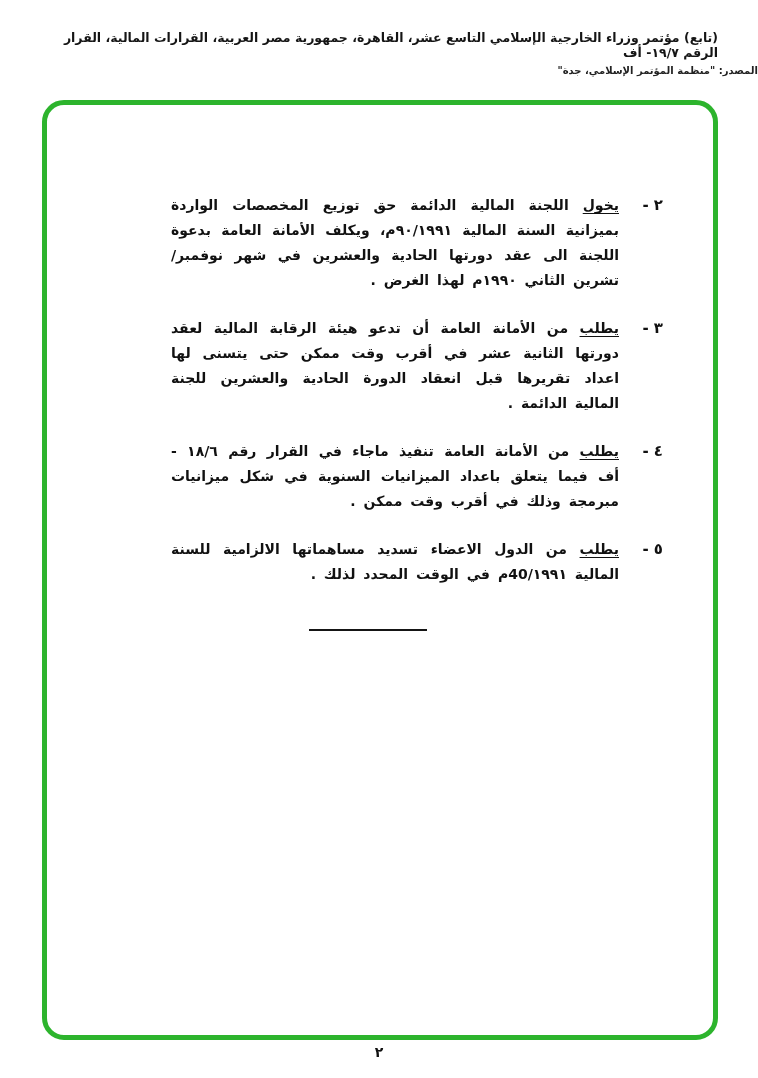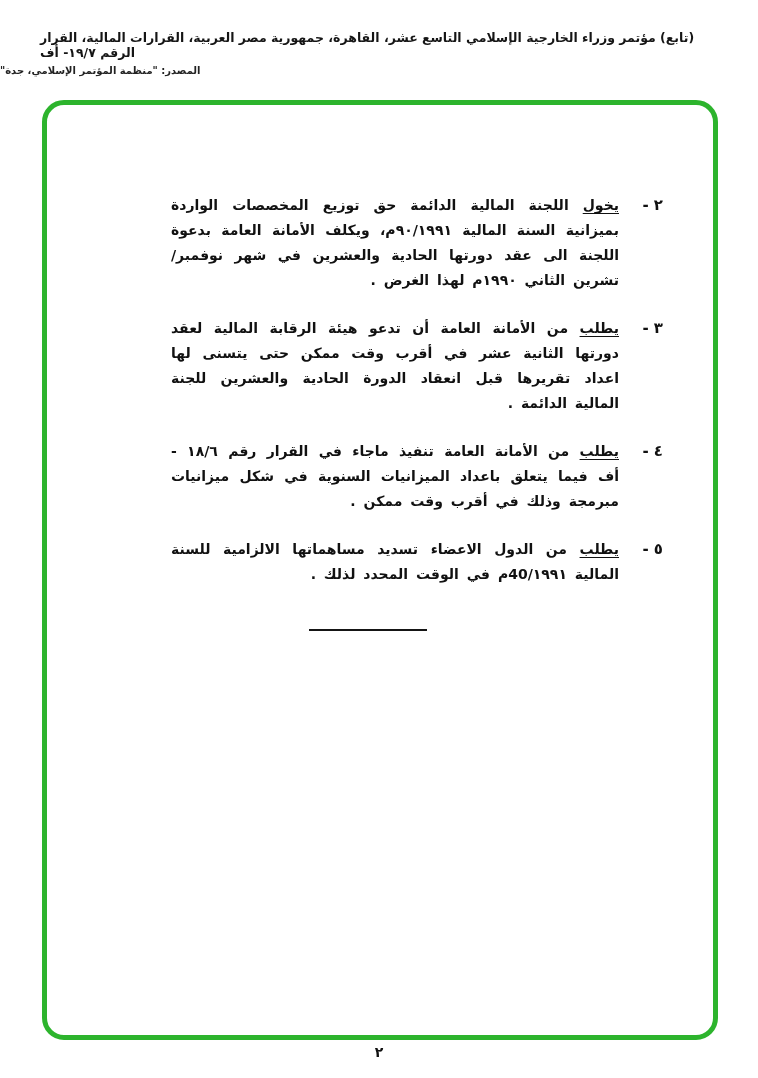--- a/index.html
+++ b/index.html
@@ -12,21 +12,21 @@
     direction: rtl;
     color: #111111;
   }
   .page { position: absolute; inset: 0; }
 
   .doc-header {
     position: absolute;
     top: 30px;
     left: 0;
     right: 0;
-    text-align: left;
+    text-align: right;
   }
   .header-line1 {
     font-size: 12.5px;
     font-weight: bold;
     color: #151515;
     padding: 0 40px;
     letter-spacing: 0.2px;
   }
   .header-line2 {
     font-size: 10px;

